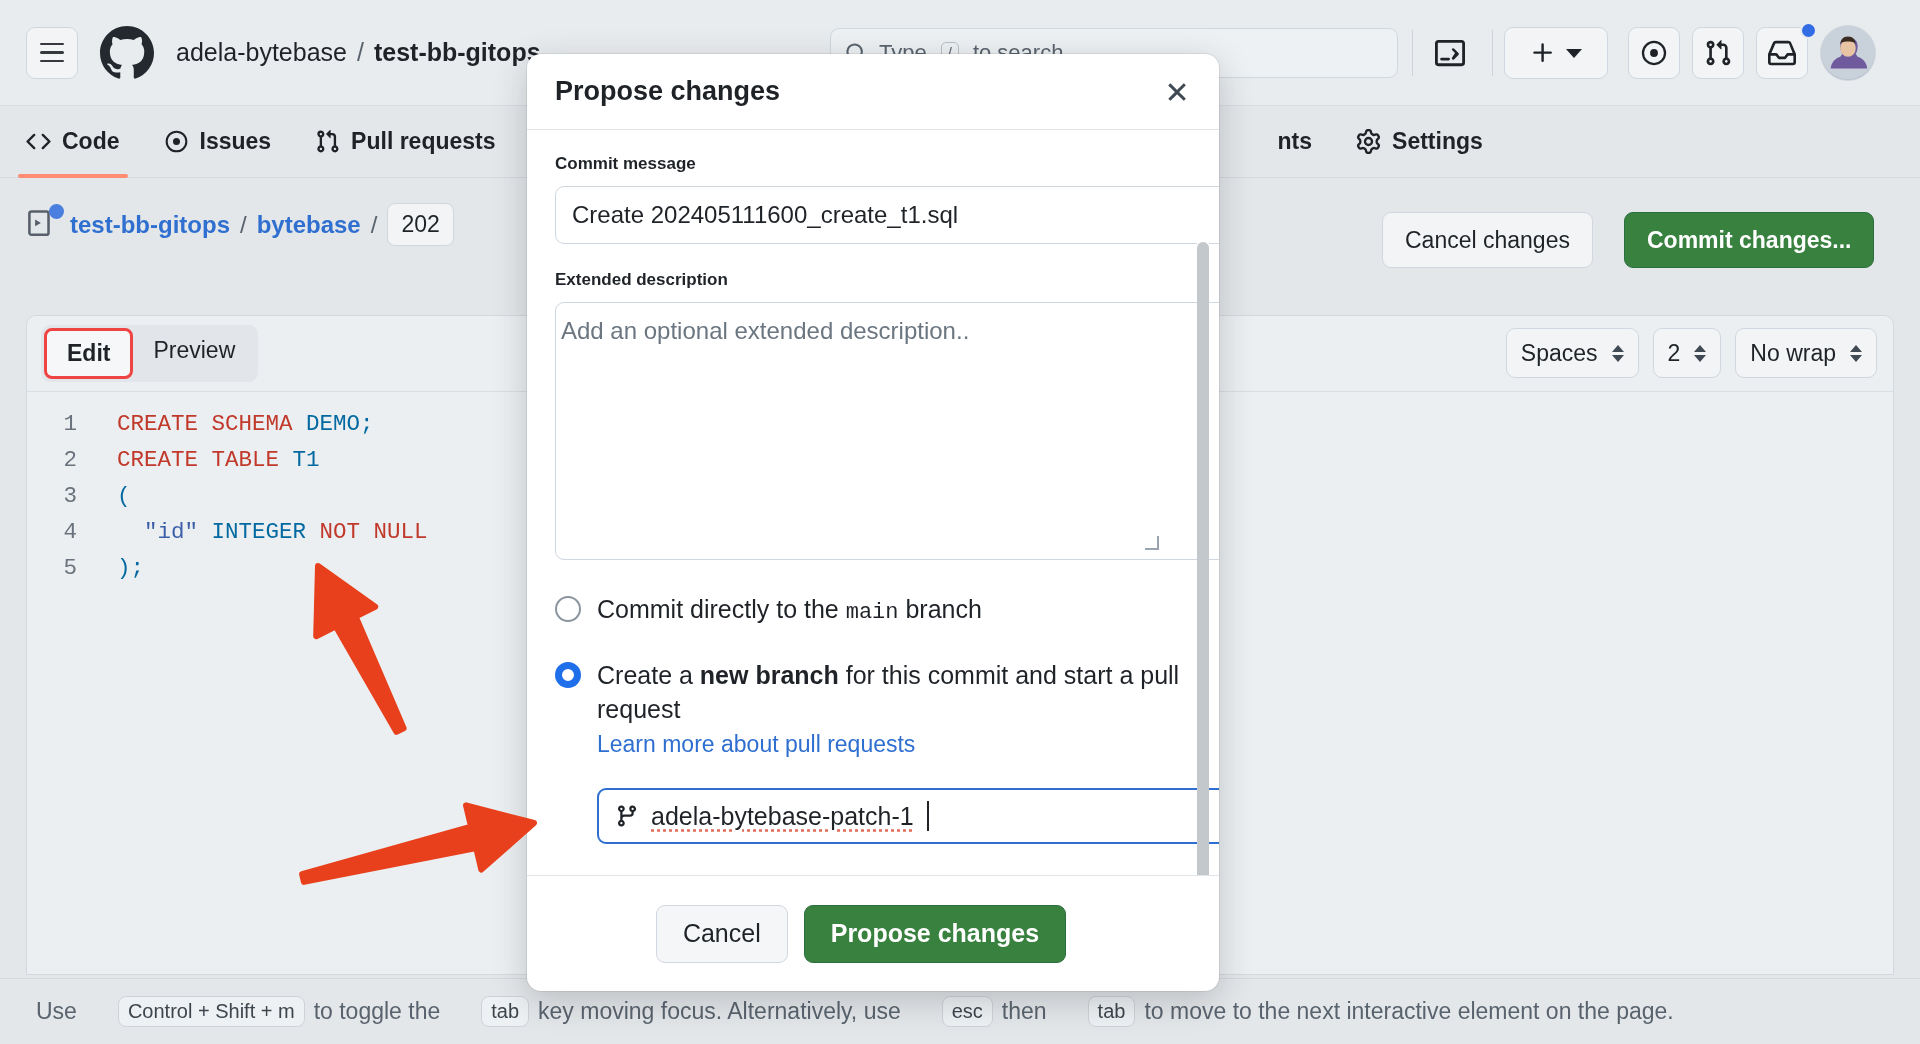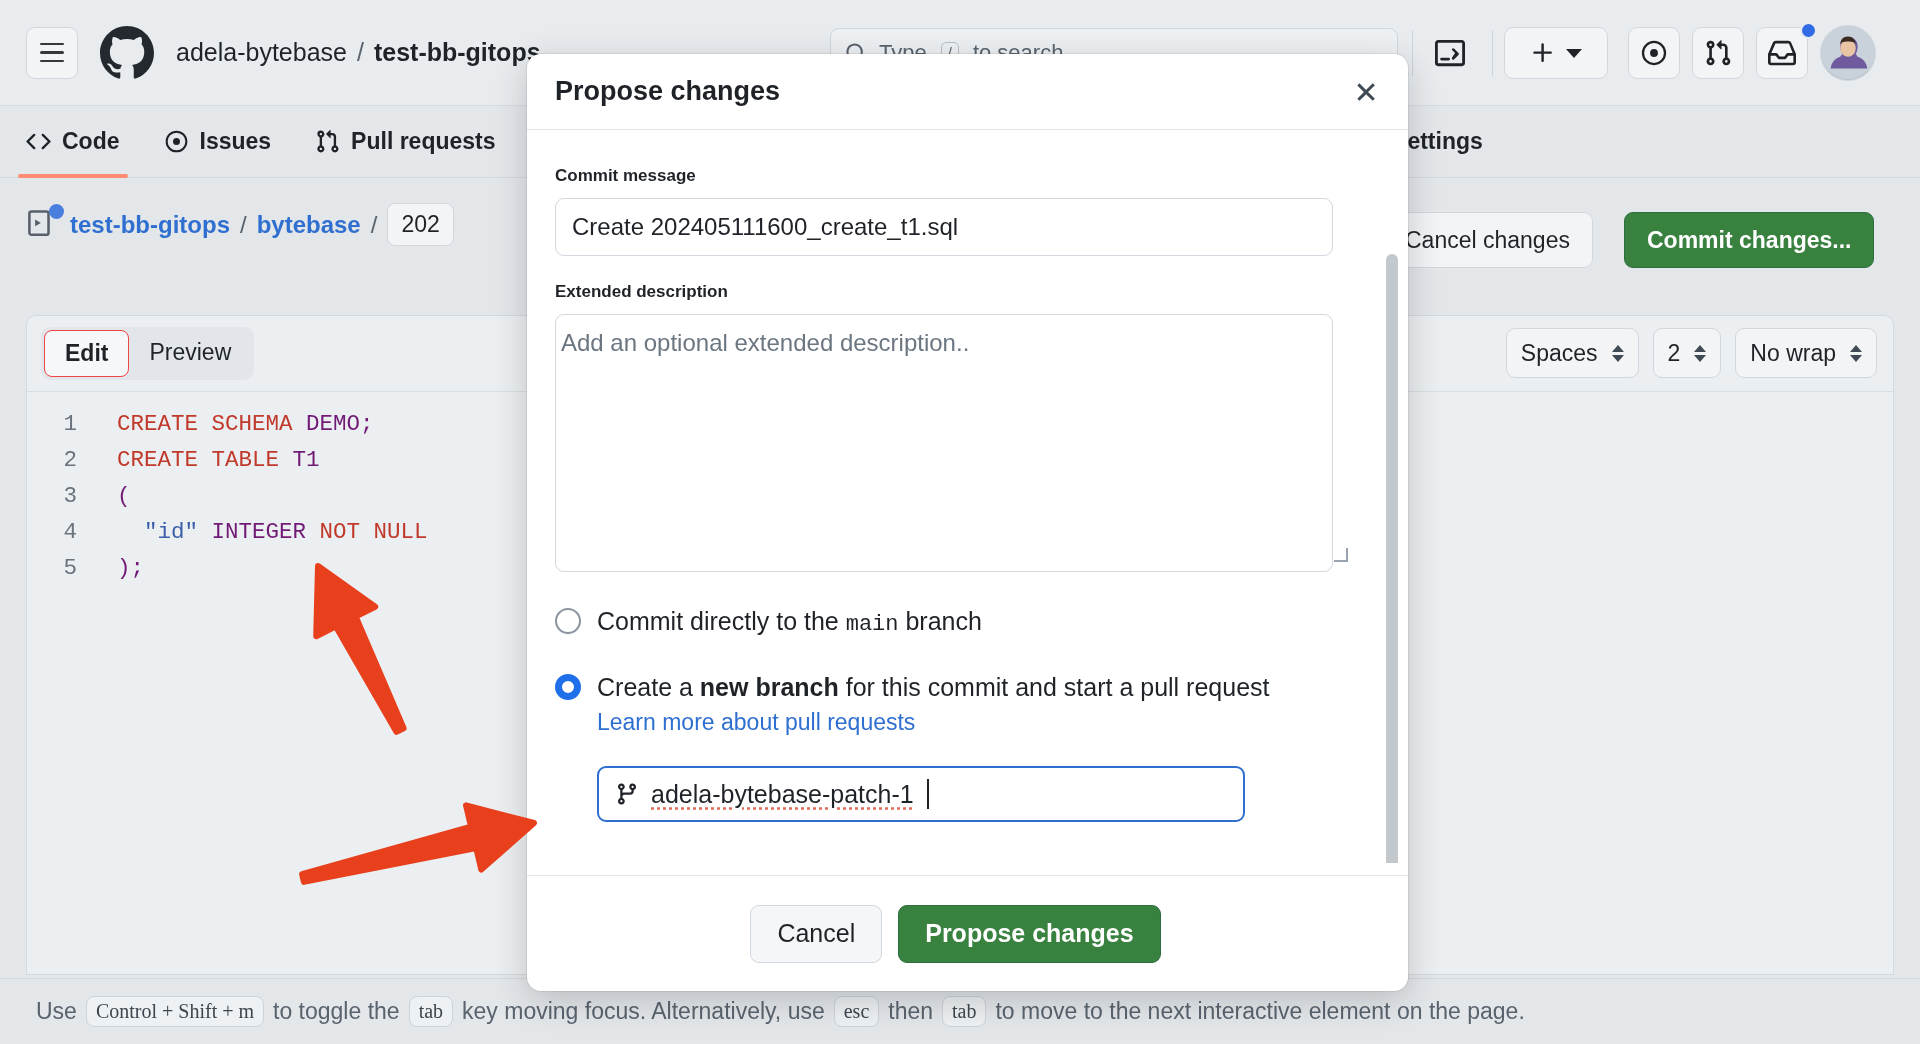--- a/index.html
+++ b/index.html
@@ -199,21 +199,21 @@
   }
   .seg {
     display: flex; background: #e2e6ea;
     border-radius: 9px; padding: 3px;
   }
   .seg-btn {
     font-size: 23px; padding: 9px 20px;
     border-radius: 8px; color: #1f2328; cursor: pointer;
   }
   .seg-btn.active {
-    background: #f5f7f8; border: 1px solid #ef4444; font-weight: bold;
+    background: #f5f7f8; border: 3px solid #ef4444; font-weight: bold;
   }
   .tool-selects {
     position: absolute; right: 16px; top: 12px;
     display: flex; gap: 14px;
   }
   .sel {
     height: 50px; border: 1px solid #d0d7de; border-radius: 9px;
     background: #f2f4f6; font-size: 23px;
     display: flex; align-items: center; gap: 14px;
     padding: 0 14px; color: #1f2328; cursor: pointer;
@@ -230,54 +230,54 @@
     font-family: "Liberation Mono", monospace;
     font-size: 22.5px; line-height: 36px;
   }
   .gutter {
     width: 66px; text-align: right; color: #6a737d;
     padding-right: 16px; user-select: none;
   }
   .code-lines { padding-left: 24px; white-space: pre; }
   .kw  { color: #c0392b; }
   .str { color: #3b5fa8; }
-  .pln { color: #701a75; margin-top: 16px; }
+  .pln { color: #0369a1; margin-top: 16px; }
 
   
   .status-bar {
     position: absolute; left: 0; bottom: 0;
     width: 1920px; height: 66px;
     background: #e4e7ea;
     border-top: 1px solid #d4d9de;
     display: flex; align-items: center;
     padding-left: 36px;
     font-size: 23px; color: #59636e;
     gap: 9px;
   }
   .kbd {
-    font-family: Liberation Serif, serif;
+    font-family: Liberation Sans, sans-serif;
     font-size: 20px;
     border: 1px solid #cdd3d9;
     background: #eef1f3;
     border-radius: 8px;
     padding: 3px 9px;
     color: #3d454d;
+    margin-left: 32px;
   }
 
   
   .modal {
     position: absolute;
     left: 527px; top: 54px;
-    width: 881px; height: 937px;
+    width: 692px; height: 937px;
     background: #ffffff;
     border-radius: 14px;
     box-shadow: 0 9px 34px rgba(31,35,40,0.22), 0 0 0 1px rgba(31,35,40,0.08);
     display: flex; flex-direction: column;
     overflow: hidden;
-    gap: 12px;
   }
   .modal-head {
     height: 76px; flex: none;
     display: flex; align-items: center;
     padding: 0 24px 0 28px;
     border-bottom: 1px solid #e1e5e9;
     position: relative;
   }
   .modal-title { font-size: 27px; font-weight: bold; color: #1f2328; }
   .modal-close {

